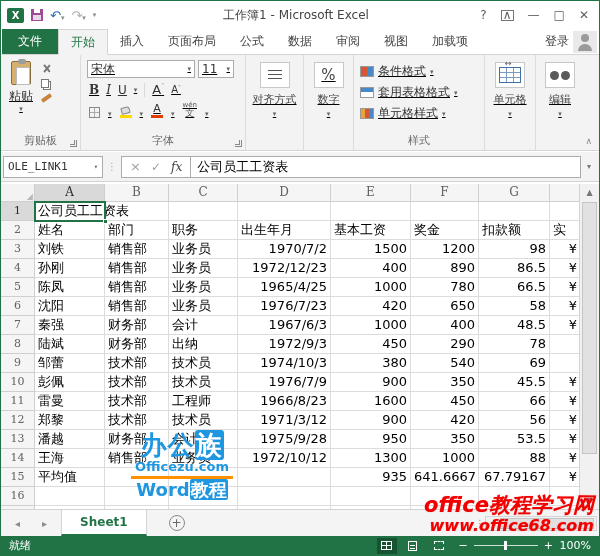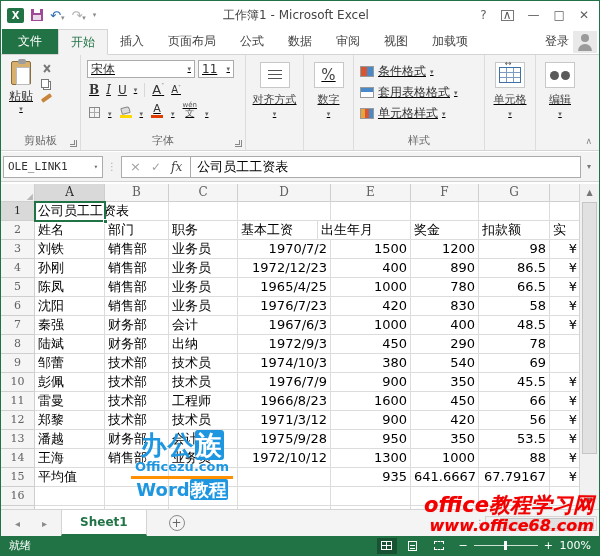--- a/index.html
+++ b/index.html
@@ -387,22 +387,22 @@
           <div class="cell" style="width: 80px;"></div>
           <div class="cell" style="width: 68px;"></div>
           <div class="cell" style="width: 71px;"></div>
           <div class="cell" style="width: 31px;"></div>
         </div>
         <div class="grow">
           <div class="rhead">2</div>
           <div class="cell" style="width: 70px;">姓名</div>
           <div class="cell" style="width: 64px;">部门</div>
           <div class="cell" style="width: 69px;">职务</div>
+          <div class="cell" style="width: 93px;">出生年月</div>
           <div class="cell" style="width: 80px;">基本工资</div>
-          <div class="cell" style="width: 93px;">出生年月</div>
           <div class="cell" style="width: 68px;">奖金</div>
           <div class="cell" style="width: 71px;">扣款额</div>
           <div class="cell" style="width: 31px;">实</div>
         </div>
         <div class="grow">
           <div class="rhead">3</div>
           <div class="cell" style="width: 70px;">刘铁</div>
           <div class="cell" style="width: 64px;">销售部</div>
           <div class="cell" style="width: 69px;">业务员</div>
           <div class="cell num" style="width: 93px;">1970/7/2</div>
@@ -433,21 +433,21 @@
           <div class="cell num" style="width: 71px;">66.5</div>
           <div class="cell num" style="width: 31px;">¥</div>
         </div>
         <div class="grow">
           <div class="rhead">6</div>
           <div class="cell" style="width: 70px;">沈阳</div>
           <div class="cell" style="width: 64px;">销售部</div>
           <div class="cell" style="width: 69px;">业务员</div>
           <div class="cell num" style="width: 93px;">1976/7/23</div>
           <div class="cell num" style="width: 80px;">420</div>
-          <div class="cell num" style="width: 68px;">830</div>
+          <div class="cell num" style="width: 68px;">650</div>
           <div class="cell num" style="width: 71px;">58</div>
           <div class="cell num" style="width: 31px;">¥</div>
         </div>
         <div class="grow">
           <div class="rhead">7</div>
           <div class="cell" style="width: 70px;">秦强</div>
           <div class="cell" style="width: 64px;">财务部</div>
           <div class="cell" style="width: 69px;">会计</div>
           <div class="cell num" style="width: 93px;">1967/6/3</div>
           <div class="cell num" style="width: 80px;">1000</div>

